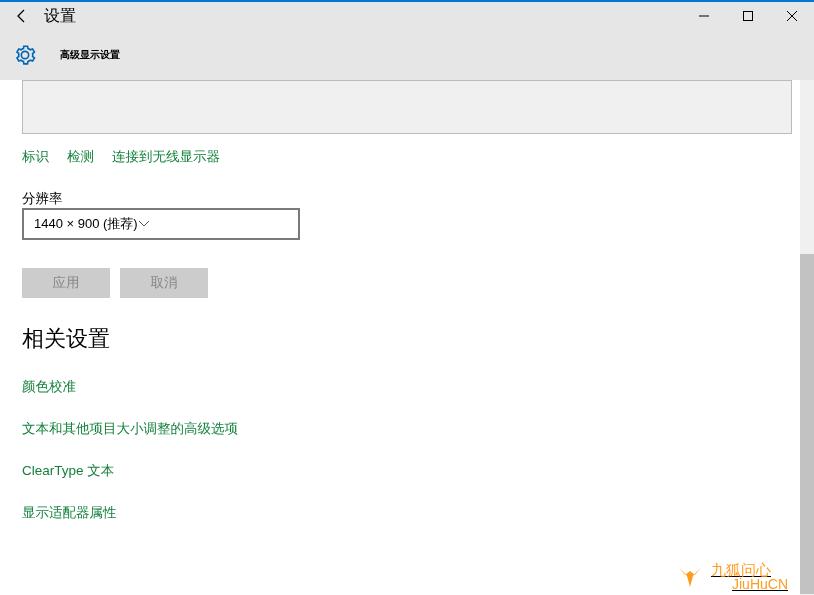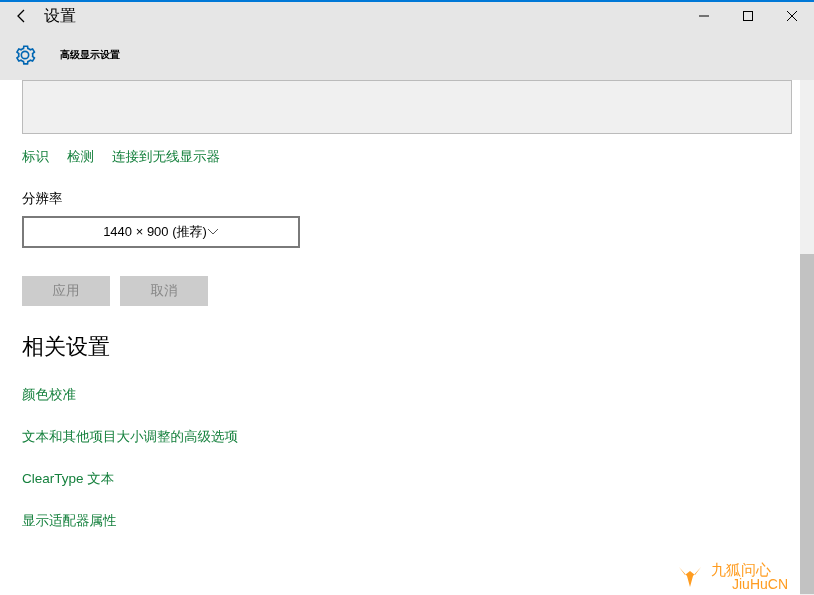--- a/index.html
+++ b/index.html
@@ -87,29 +87,29 @@
     display: flex;
     gap: 18px;
     margin-bottom: 24px;
   }
   .link {
     color: #15803d;
     font-size: 13.5px;
   }
   .section-label {
     font-size: 13.5px;
-    margin-bottom: 8px;
+    margin-bottom: 0;
   }
   .dropdown {
     width: 278px;
     height: 32px;
     border: 2px solid #7a7a7a;
     display: flex;
     align-items: center;
-    justify-content: center;
+    justify-content: flex-start;
     padding: 14px 10px;
     margin-bottom: 28px;
   }
   .dropdown .chev {
     font-size: 12px;
     color: #555;
   }
   .button-row {
     display: flex;
     gap: 10px;
@@ -155,21 +155,21 @@
     position: absolute;
     right: 26px;
     bottom: 4px;
     display: flex;
     align-items: center;
     gap: 6px;
     font-size: 11px;
   }
   .watermark .cn { color: #ff9c20; font-size: 15px; line-height: 1; }
   .watermark .en { color: #ff9c20; font-size: 14px; line-height: 1; margin-left: 21px;}
-  .watermark .col { display:flex; flex-direction:column; }
+  .watermark .col { display:flex; flex-direction:column;text-decoration:underline; }
 </style>
 </head>
 <body>
 
 <div class="window-topbar"></div>
 
 <div class="titlebar">
   <div class="back">
     <svg width="16" height="16" viewBox="0 0 16 16">
         <path d="M10 2 L4 8 L10 14" stroke="#000" stroke-width="1.3" fill="none"></path>

